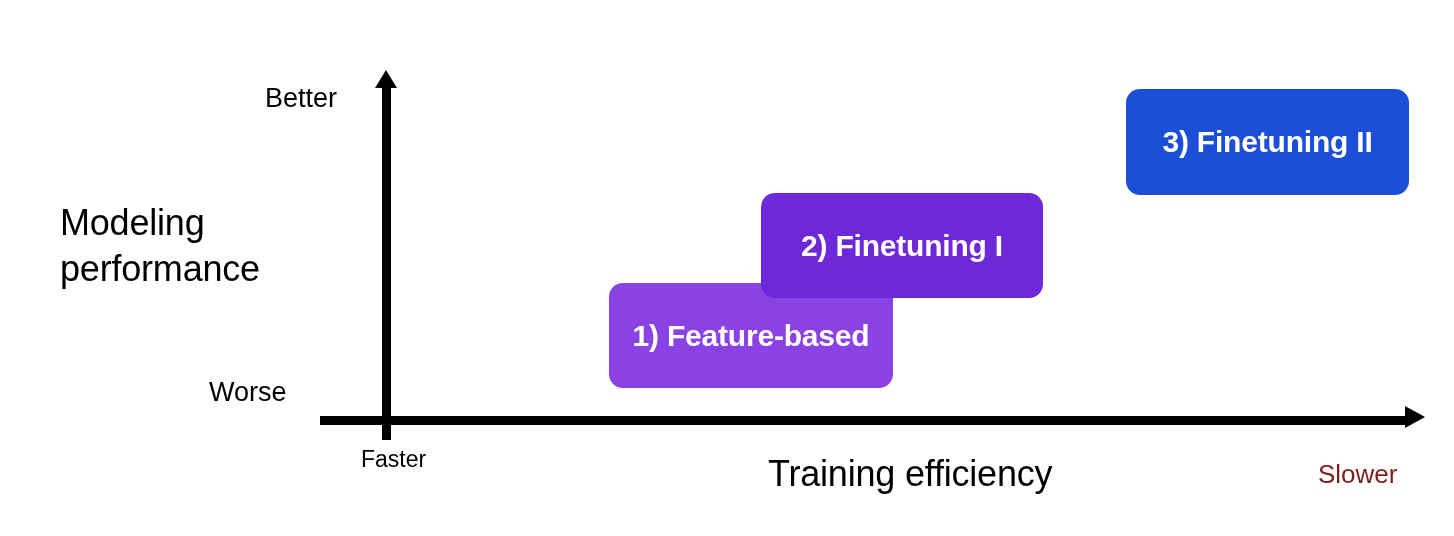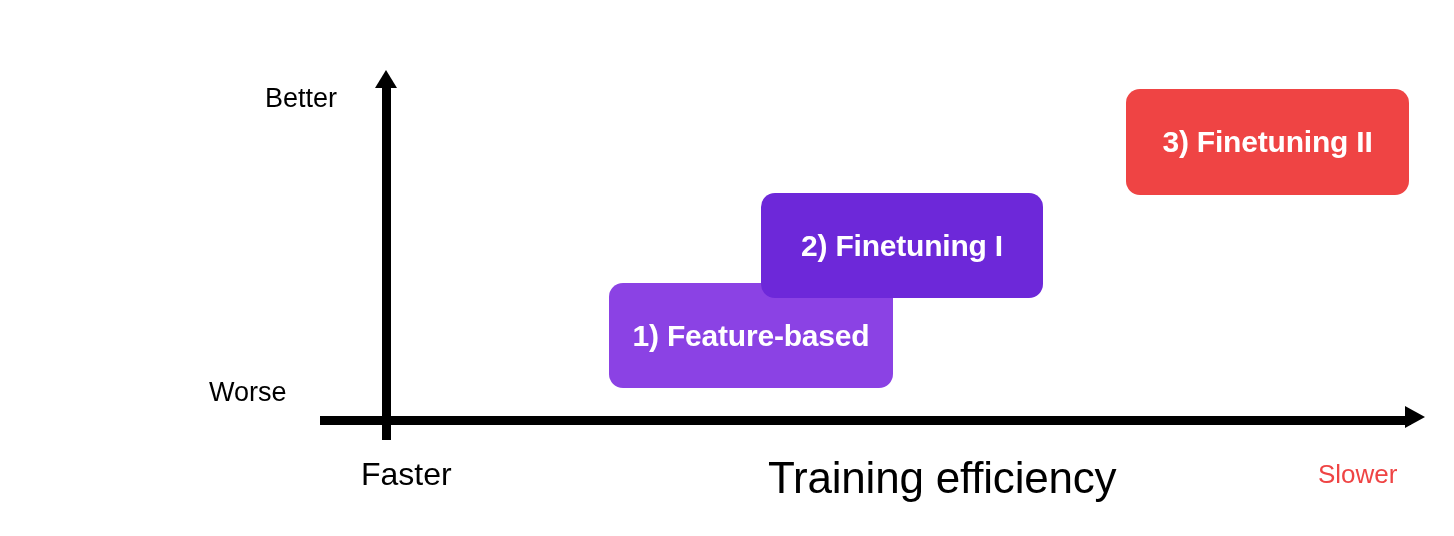--- a/index.html
+++ b/index.html
@@ -78,32 +78,32 @@
   }
   #label-y-axis-title {
     left: 60px;
     top: 200px;
     font-size: 36px;
     line-height: 1.28;
     letter-spacing: -0.2px;
   }
   #label-faster {
     left: 361px;
-    top: 458px;
-    font-size: 32px;
+    top: 448px;
+    font-size: 23px;
   }
   #label-slower {
     left: 1318px;
     top: 461px;
     font-size: 26px;
   }
   #label-x-axis-title {
     left: 768px;
     top: 456px;
-    font-size: 44px;
+    font-size: 36px;
     letter-spacing: -0.2px;
   }
 
   
   .stage-box {
     position: absolute;
     border-radius: 14px;
     display: flex;
     align-items: center;
     justify-content: center;
@@ -155,27 +155,31 @@
   <div class="axis-line" id="y-axis-shaft" style="background: rgb(0, 0, 0);"></div>
   <div id="y-axis-head" style="border-bottom-color: rgb(0, 0, 0);"></div>
 
   <div class="axis-line" id="x-axis-shaft" style="background: rgb(0, 0, 0);"></div>
   <div id="x-axis-head" style="border-left-color: rgb(0, 0, 0);"></div>
 
   <div class="axis-text" id="label-better" style="color: rgb(0, 0, 0);">Better</div>
 
   <div class="axis-text" id="label-worse" style="color: rgb(0, 0, 0);">Worse</div>
 
+  <div class="axis-text" id="label-y-axis-title" style="color: rgb(0, 0, 0);">
+    <div>Modeling</div>
+    <div>performance</div>
+  </div>
 
   <div class="axis-text" id="label-faster" style="color: rgb(0, 0, 0);">Faster</div>
 
   <div class="axis-text" id="label-x-axis-title" style="color: rgb(0, 0, 0);">Training efficiency</div>
 
-  <div class="axis-text" id="label-slower" style="color: #ef4444;">Slower</div>
+  <div class="axis-text" id="label-slower" style="color: #7f1d1d;">Slower</div>
 
   <div class="stage-box" id="stage-box-1" style="background: rgb(139, 66, 228); color: rgb(255, 255, 255); margin-left: 10px;">1) Feature-based</div>
 
   <div class="stage-box" id="stage-box-2" style="background: #6d28d9; color: rgb(255, 255, 255);">2) Finetuning I</div>
 
-  <div class="stage-box" id="stage-box-3" style="background: #ef4444; color: rgb(255, 255, 255); text-align: center;">3) Finetuning II</div>
+  <div class="stage-box" id="stage-box-3" style="background: #1d4ed8; color: rgb(255, 255, 255); text-align: center;">3) Finetuning II</div>
 
 
 </div>
 
 </body></html>

